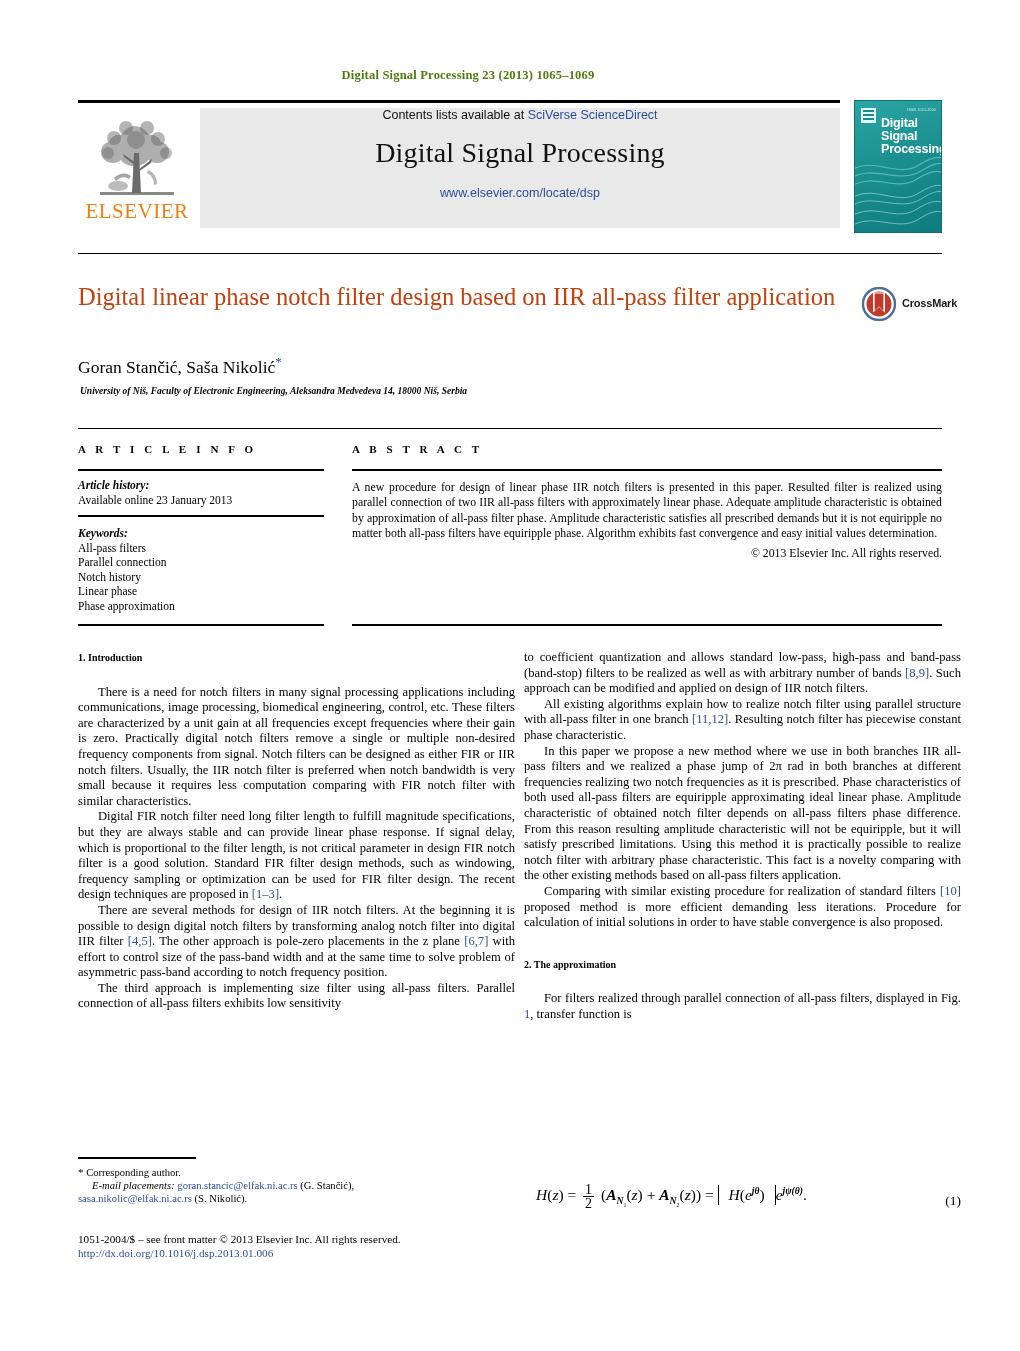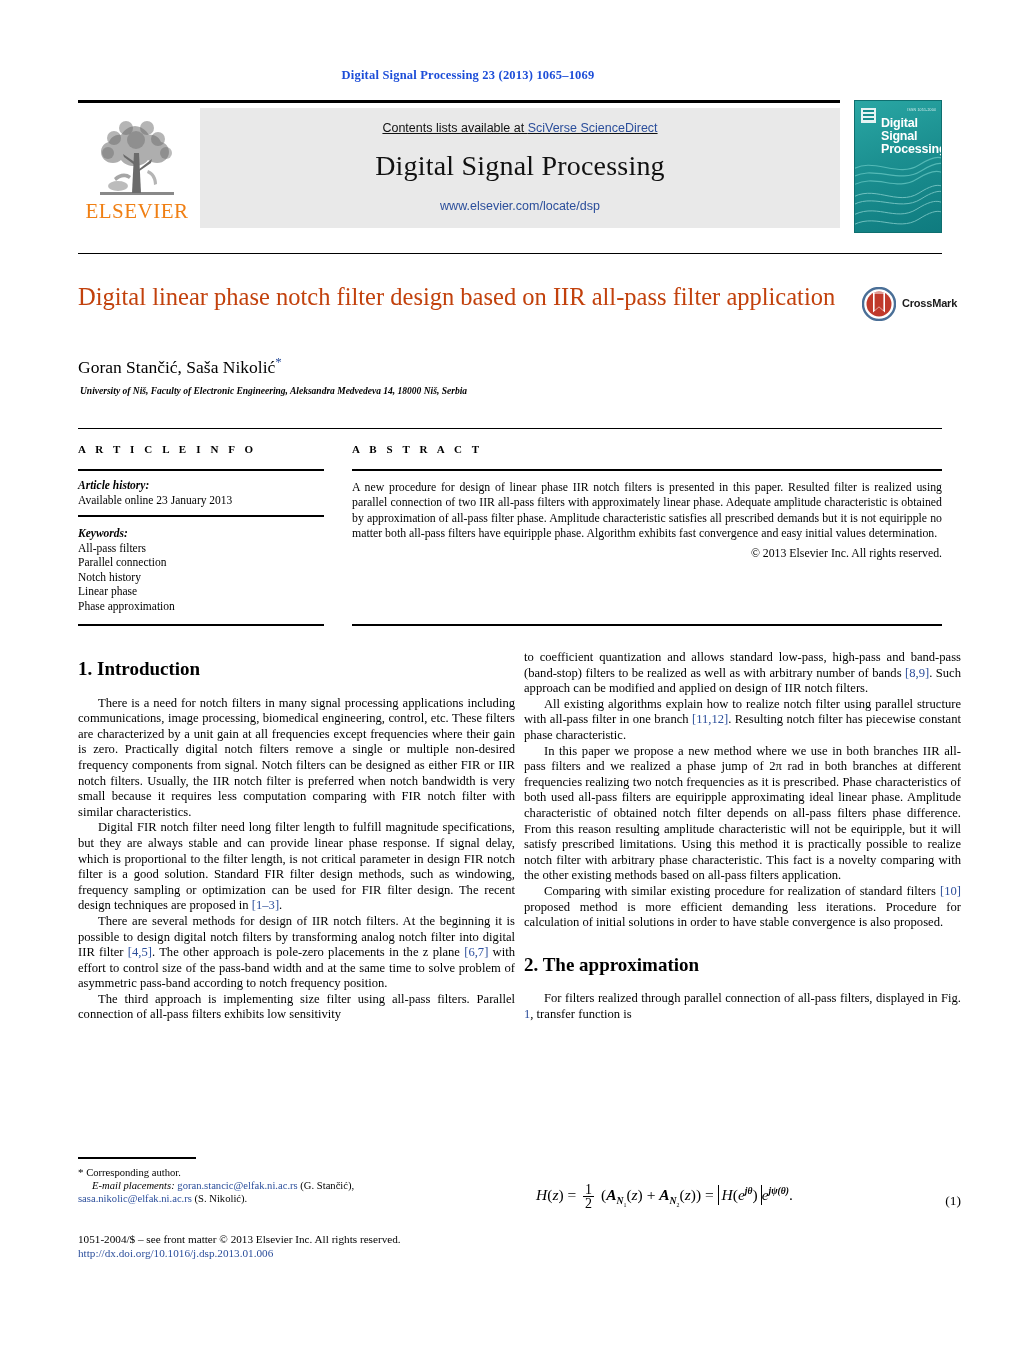--- a/index.html
+++ b/index.html
@@ -23,21 +23,21 @@
   }
 
   
   .runhead {
     position: absolute;
     left: 0; top: 68px;
     width: 936px;
     text-align: center;
     font-size: 12.5px;
     font-weight: bold;
-    color: #1d4ed8;
+    color: #4d7c0f;
     letter-spacing: .2px;
   }
 
   
   .masthead {
     position: absolute;
     left: 78px; top: 100px;
     width: 864px;
     height: 133px;
   }
@@ -69,25 +69,23 @@
 
   .journal-box {
     position: absolute;
     left: 122px; top: 8px;
     width: 640px;
     height: 120px;
     background: #e9e9e9;
     text-align: center;
   }
   .contents-line {
-    margin-top: 13px;
     font-family: "Liberation Sans", sans-serif;
     font-size: 12.5px;
     color: #111;
-    text-decoration: underline;
   }
   .contents-line a { color: #2b4e9b; text-decoration: none; }
   .journal-title {
     margin-top: 15px;
     font-family: "Liberation Serif", serif;
     font-size: 28px;
     color: #111;
     letter-spacing: .2px;
   }
   .journal-url {
@@ -243,22 +241,22 @@
     font-family: "Liberation Serif", serif;
     font-size: 12.6px;
     line-height: 15.6px;
     text-align: justify;
   }
   .col-left  { left: 78px; }
   .col-right { left: 524px; }
 
   .sec-head {
     font-weight: bold;
-    font-size: 19px;
-    margin: 11px 0 19px 0;
+    font-size: 10px;
+    margin: 0 0 19px 0;
     text-align: left;
   }
   .sec-head.spaced { margin-top: 26px; }
   p.body { margin: 0; text-indent: 20px; }
   p.body.first { text-indent: 20px; }
   a.ref { color: #2b4e9b; text-decoration: none; }
 
   
   .foot {
     position: absolute;
@@ -306,21 +304,21 @@
     margin: 0 3px;
   }
   .frac .num { display: block; line-height: 13px; padding: 0 2px; }
   .frac .den { display: block; line-height: 14px; border-top: 1.2px solid #000; padding: 0 2px; }
   sub.small { font-size: .62em; }
   sup.small { font-size: .62em; }
   .bar {
     display: inline-block;
     border-left: 1.3px solid #000;
     border-right: 1.3px solid #000;
-    padding: 1px 3px;
+    padding: 1px 10px;
     line-height: 1.05;
   }
 </style>
 </head>
 <body>
 
 <div class="page">
 
   <div class="runhead">Digital Signal Processing 23 (2013) 1065–1069</div>
 

